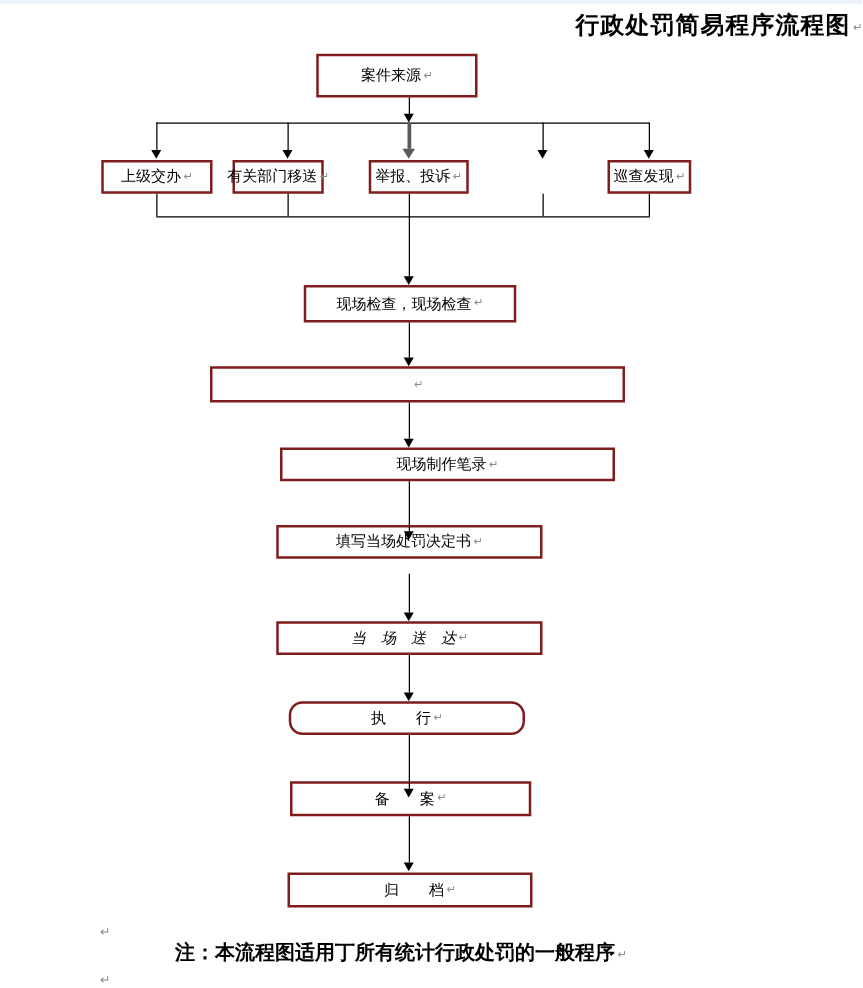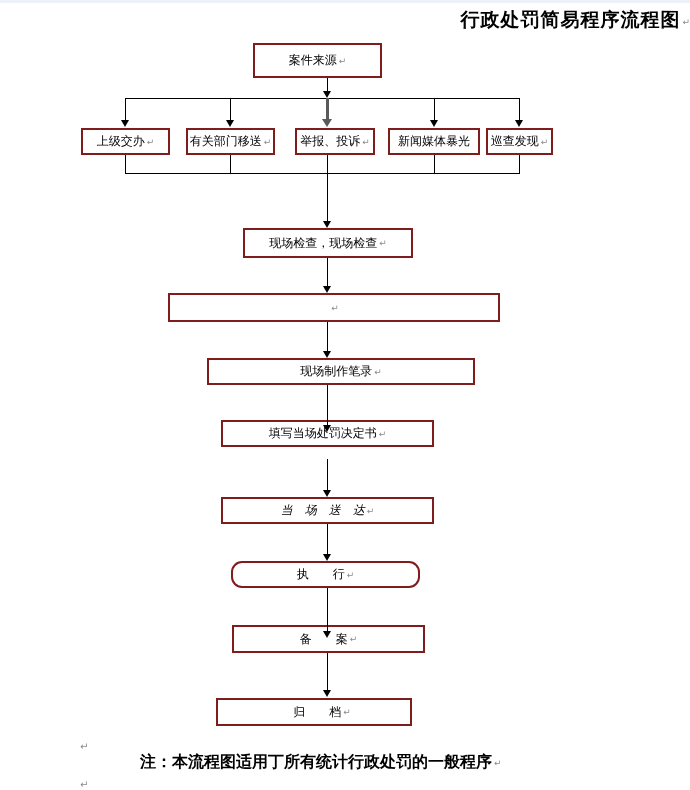--- a/index.html
+++ b/index.html
@@ -33,49 +33,46 @@
   <div class="node" style="left:253px;top:43px;width:129px;height:35px;">
       <span>案件来源</span>
       <span class="pm">↵</span>
     </div>
 
   <div class="node" style="left:81px;top:128px;width:89px;height:27px;">
       <span>上级交办</span>
       <span class="pm">↵</span>
     </div>
 
-  <div class="node" style="left:186px;top:128px;width:89px;height:27px;">
+  <div class="node" style="left:186px;top:128px;width:73px;height:27px;">
       <span>有关部门移送</span>
       <span class="pm">↵</span>
     </div>
 
   <div class="node" style="left:295px;top:128px;width:80px;height:27px;">
       <span>举报、投诉</span>
       <span class="pm">↵</span>
     </div>
 
-  <div class="node" style="left:388px;top:128px;width:92px;height:27px;">
-      <span>新闻媒体暴光</span>
-    </div>
 
   <div class="node" style="left:486px;top:128px;width:67px;height:27px;">
       <span>巡查发现</span>
       <span class="pm">↵</span>
     </div>
 
   <div class="node" style="left:243px;top:228px;width:170px;height:30px;">
       <span>现场检查，现场检查</span>
       <span class="pm">↵</span>
     </div>
 
   <div class="node" style="left:168px;top:293px;width:332px;height:29px;">
       <span class="pm">↵</span>
     </div>
 
-  <div class="node" style="left:207px;top:358px;width:268px;height:27px;align-items:center;">
+  <div class="node" style="left:224px;top:358px;width:268px;height:27px;align-items:center;">
       <span>现场制作笔录</span>
       <span class="pm">↵</span>
     </div>
 
   <div class="node" style="left:221px;top:420px;width:213px;height:27px;">
       <span>填写当场处罚决定书</span>
       <span class="pm">↵</span>
     </div>
 
   <div class="node" style="left:221px;top:497px;width:213px;height:27px;font-style:italic;">
@@ -86,21 +83,21 @@
   <div class="node" style="left:231px;top:561px;width:189px;height:27px;border-radius:11px;">
       <span>执　　行</span>
       <span class="pm">↵</span>
     </div>
 
   <div class="node" style="left:232px;top:625px;width:193px;height:28px;">
       <span>备　　案</span>
       <span class="pm">↵</span>
     </div>
 
-  <div class="node" style="left:216px;top:698px;width:196px;height:28px;padding-left:16px;">
+  <div class="node" style="left:230px;top:698px;width:196px;height:28px;padding-left:16px;">
       <span>归　　档</span>
       <span class="pm">↵</span>
     </div>
 
   <div class="lines">
 
     <div class="vl" style="left:327px;top:78px;height:14px;"></div>
     <div class="ah" style="left:323px;top:91px;"></div>
 
     <div class="hl" style="left:125px;top:98px;width:395px;"></div>

